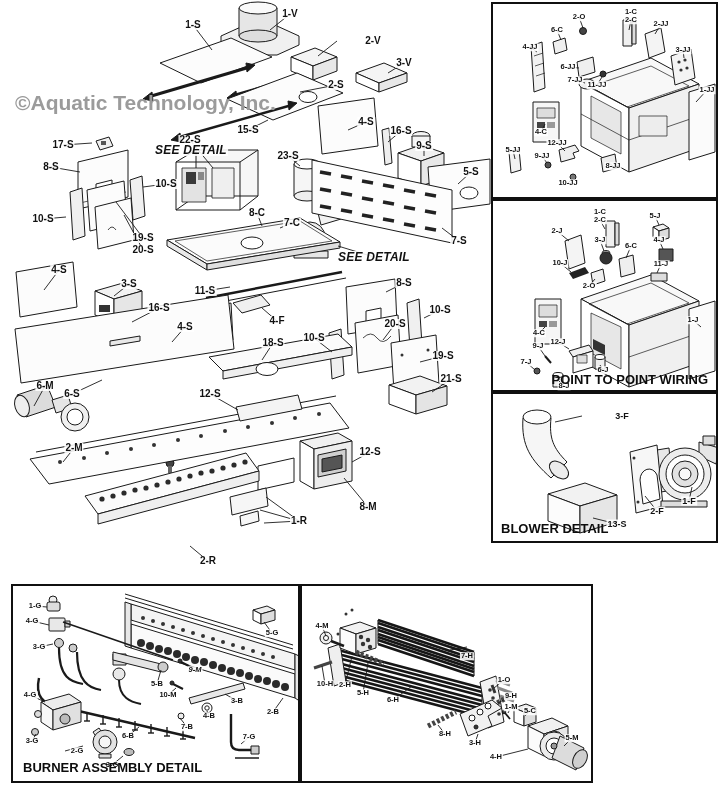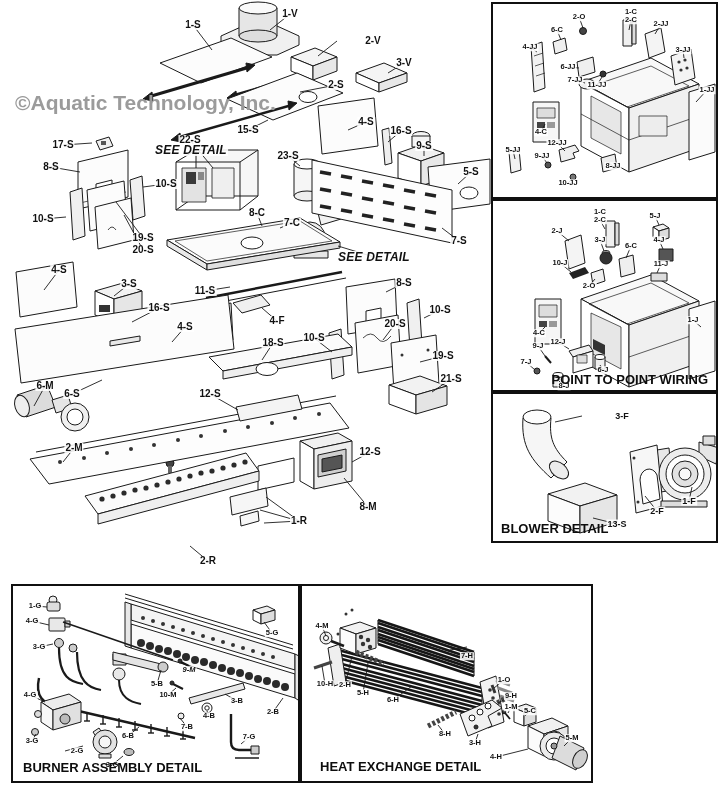--- a/index.html
+++ b/index.html
@@ -688,21 +688,21 @@
         <line x1="52" y1="165" x2="70" y2="160" stroke="#1a1a1a" stroke-width="0.9"></line>
         <line x1="99" y1="179" x2="110" y2="170" stroke="#1a1a1a" stroke-width="0.9"></line>
         <line x1="115" y1="150" x2="126" y2="141" stroke="#1a1a1a" stroke-width="0.9"></line>
         <line x1="236" y1="151" x2="228" y2="158" stroke="#1a1a1a" stroke-width="0.9"></line>
       </svg>
       <span class="part-label" style="left: 22px; top: 20px;">1-G</span>
       <span class="part-label" style="left: 19px; top: 35px;">4-G</span>
       <span class="part-label" style="left: 26px; top: 61px;">3-G</span>
       <span class="part-label" style="left: 259px; top: 47px;">5-G</span>
       <span class="part-label" style="left: 144px; top: 98px;">5-B</span>
-      <span class="part-label" style="left: 176px; top: 84px; font-style: italic;">9-M</span>
+      <span class="part-label" style="left: 182px; top: 84px; font-style: italic;">9-M</span>
       <span class="part-label" style="left: 155px; top: 109px;">10-M</span>
       <span class="part-label" style="left: 224px; top: 115px;">3-B</span>
       <span class="part-label" style="left: 260px; top: 126px;">2-B</span>
       <span class="part-label" style="left: 196px; top: 130px;">4-B</span>
       <span class="part-label" style="left: 174px; top: 141px;">7-B</span>
       <span class="part-label" style="left: 17px; top: 109px;">4-G</span>
       <span class="part-label" style="left: 19px; top: 155px;">3-G</span>
       <span class="part-label" style="left: 52px; top: 165px; margin-left: 12px;">2-G</span>
       <span class="part-label" style="left: 99px; top: 179px;">3-G</span>
       <span class="part-label" style="left: 115px; top: 150px;">6-B</span>
@@ -795,21 +795,20 @@
         </g>
         <g>
           <circle cx="252" cy="160" r="14" fill="#ececec"></circle>
           <circle cx="252" cy="160" r="8" fill="#fff"></circle>
           <polygon points="258,150 282,162 274,184 250,172" fill="#dcdcdc"></polygon>
           <ellipse cx="278" cy="173" rx="6.5" ry="10" transform="rotate(28 278 173)" fill="#cfcfcf"></ellipse>
           <circle cx="252" cy="160" r="3" fill="#999"></circle>
         </g>
       </g>
     </svg>
-    <div class="panel-title" id="title-heatx">HEAT EXCHANGE DETAIL</div>
   <svg class="leads" width="293" height="199">
         <line x1="20" y1="40" x2="24" y2="50" stroke="#1a1a1a" stroke-width="0.9"></line>
         <line x1="23" y1="98" x2="20" y2="80" stroke="#1a1a1a" stroke-width="0.9"></line>
         <line x1="43" y1="99" x2="50" y2="70" stroke="#1a1a1a" stroke-width="0.9"></line>
         <line x1="61" y1="107" x2="66" y2="77" stroke="#1a1a1a" stroke-width="0.9"></line>
         <line x1="91" y1="114" x2="110" y2="100" stroke="#1a1a1a" stroke-width="0.9"></line>
         <line x1="165" y1="61" x2="148" y2="64" stroke="#1a1a1a" stroke-width="0.9"></line>
         <line x1="202" y1="94" x2="192" y2="102" stroke="#1a1a1a" stroke-width="0.9"></line>
         <line x1="209" y1="110" x2="196" y2="117" stroke="#1a1a1a" stroke-width="0.9"></line>
         <line x1="209" y1="121" x2="206" y2="127" stroke="#1a1a1a" stroke-width="0.9"></line>

